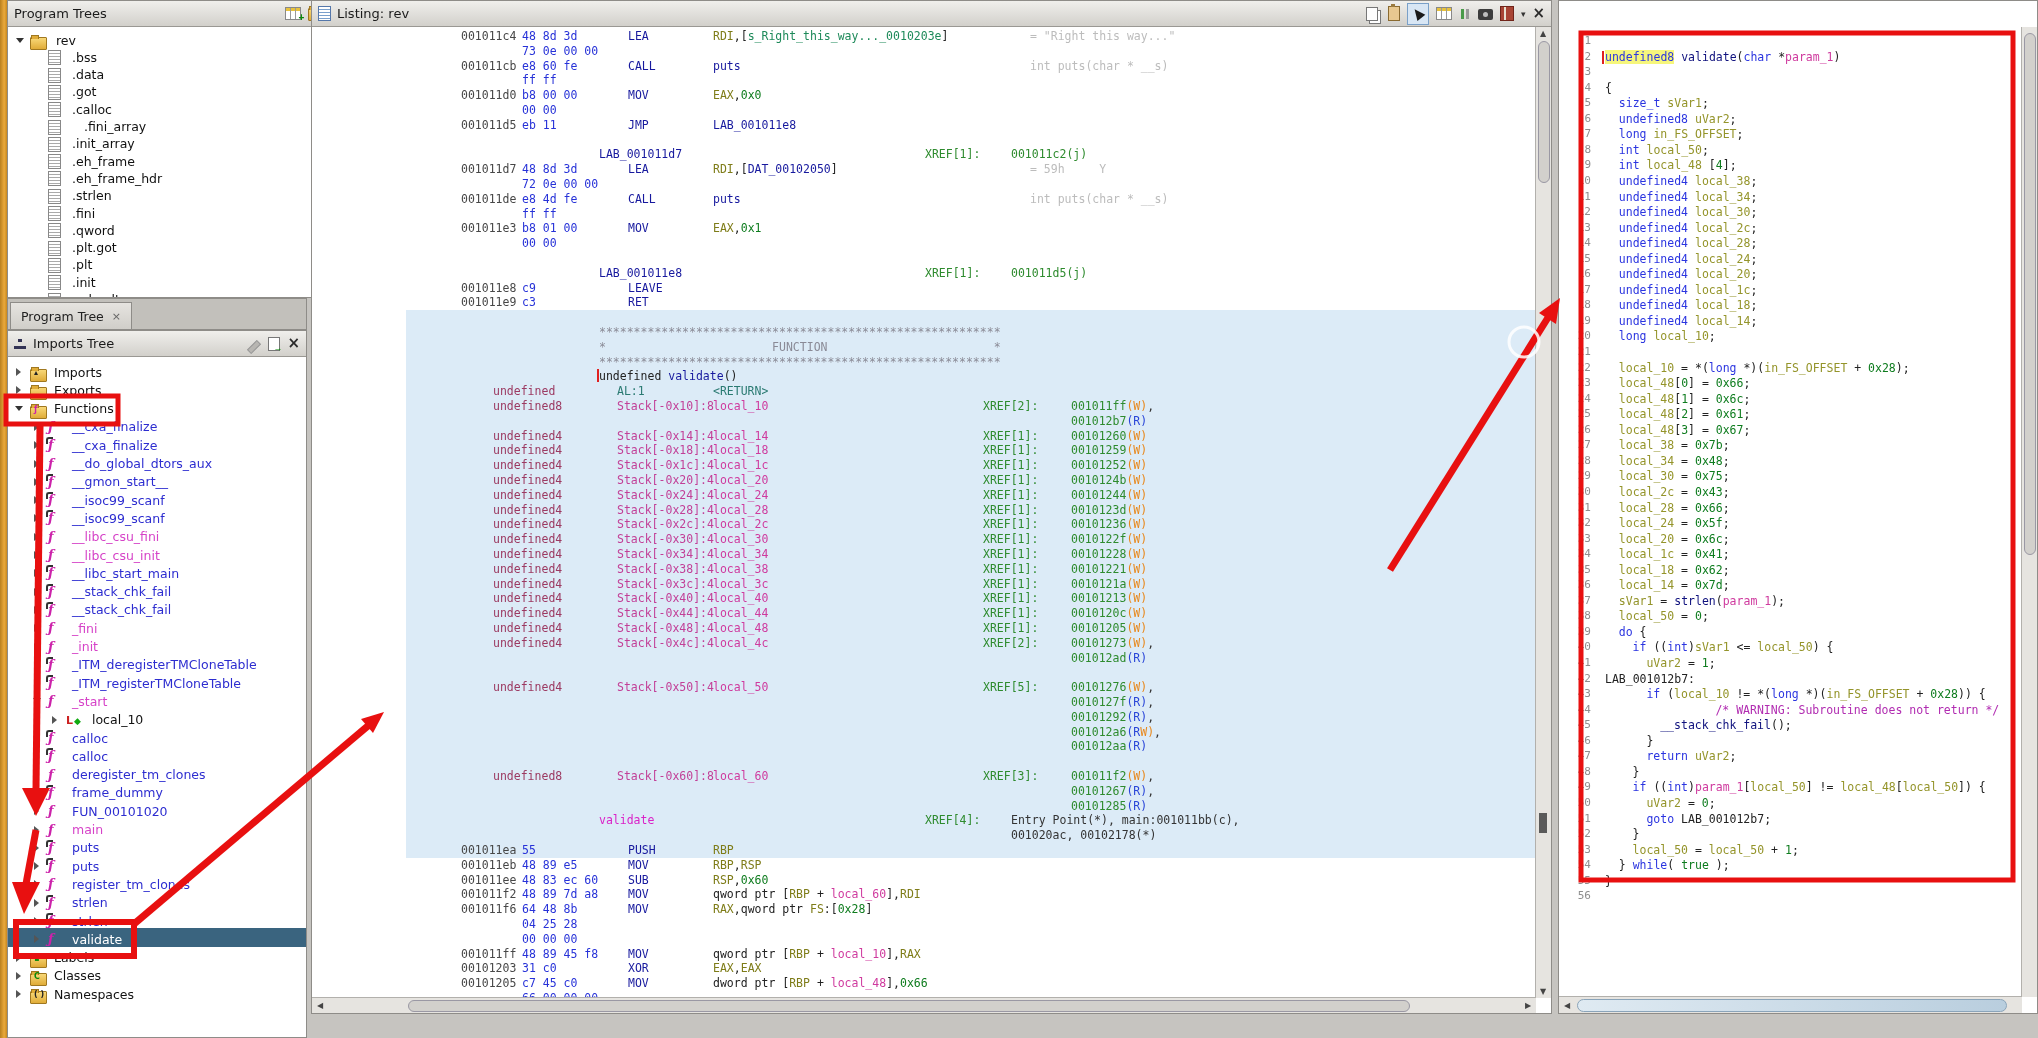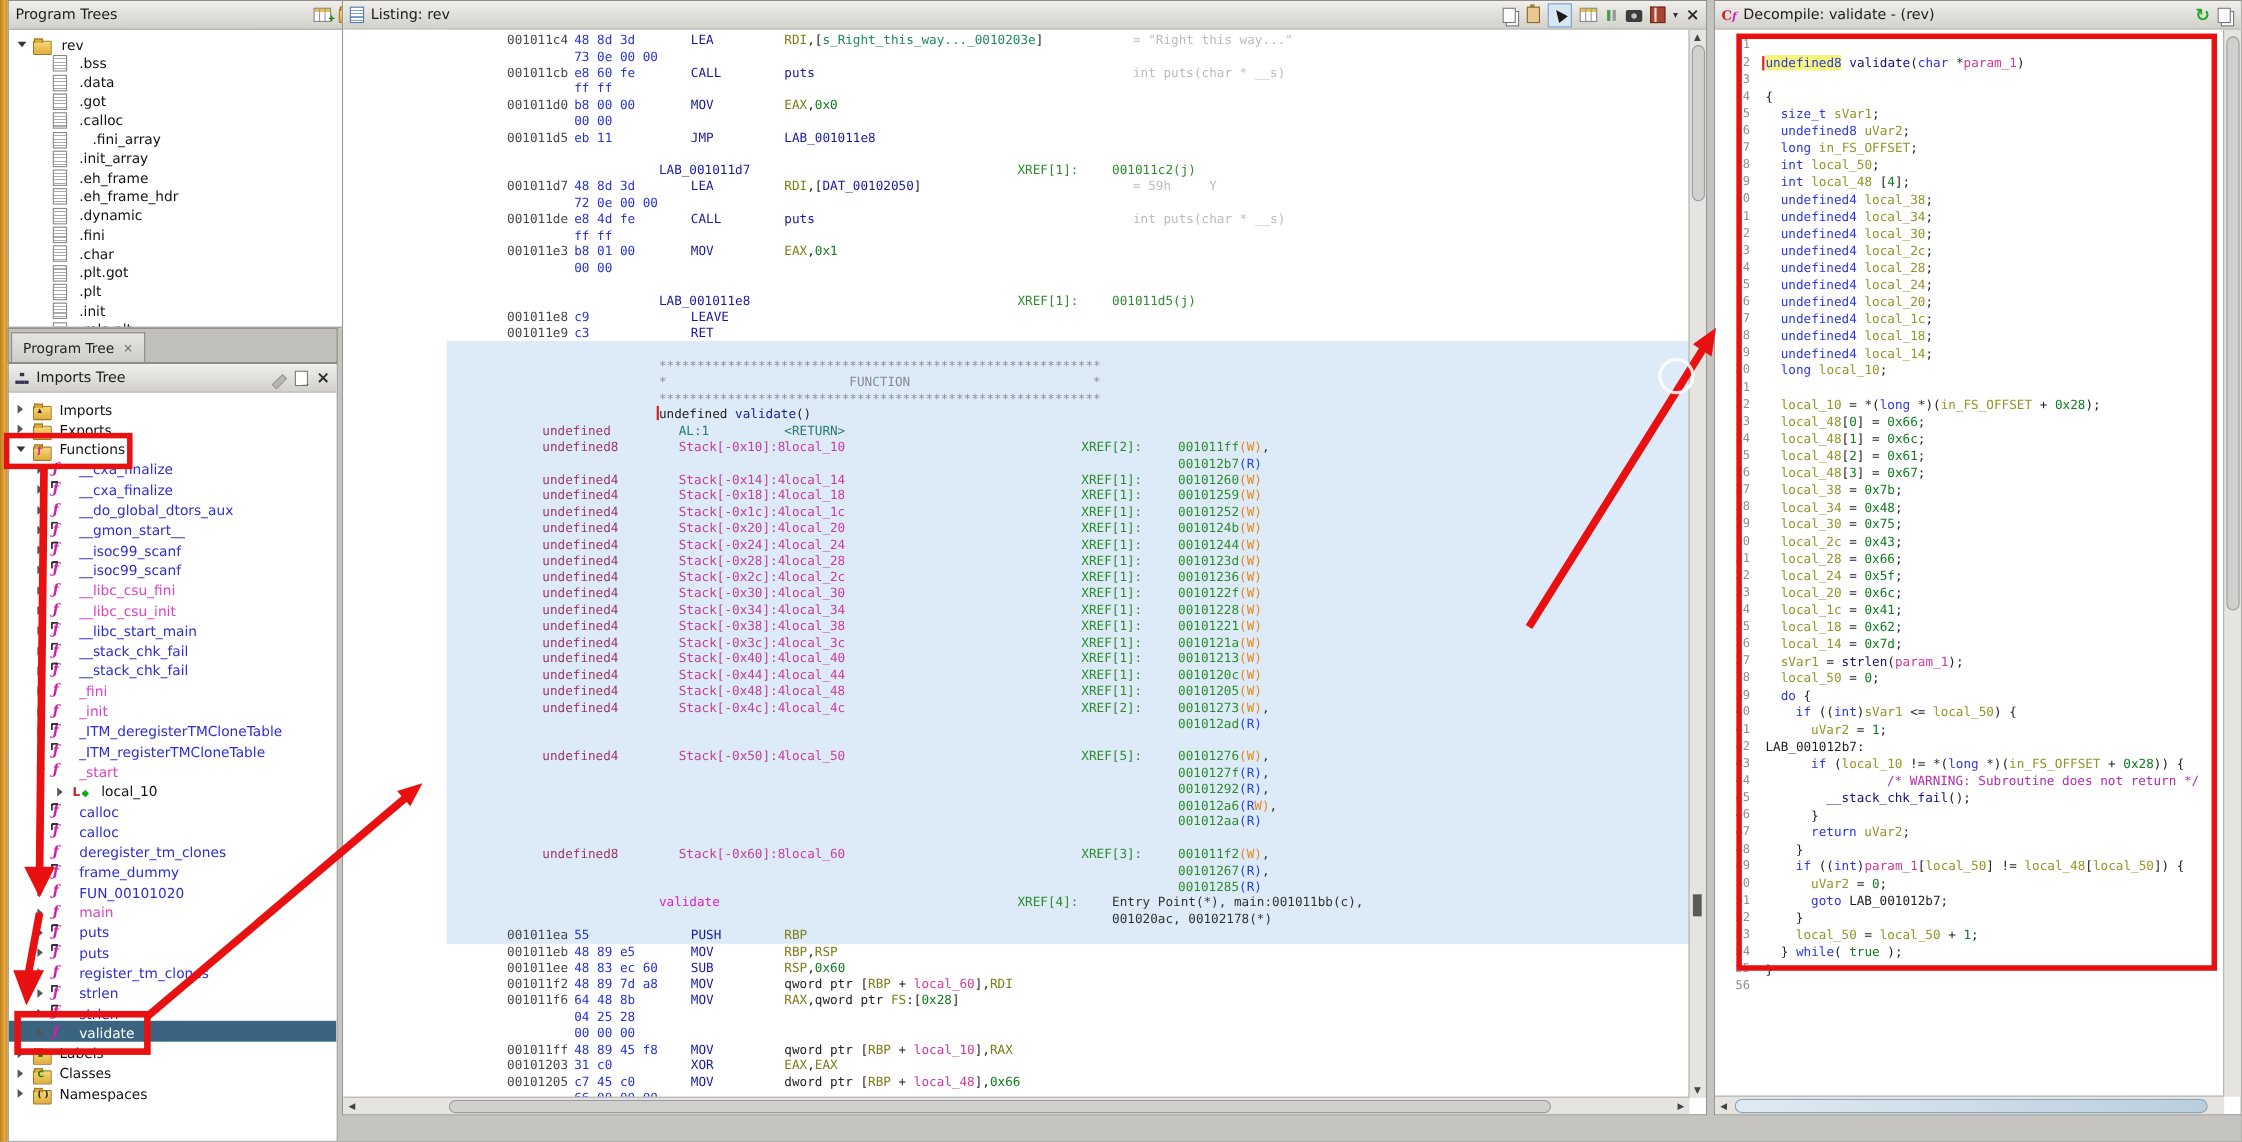--- a/index.html
+++ b/index.html
@@ -146,29 +146,29 @@
         <div class="ptrow" style="top: 125.1px;">
           <span class="pgi" style="left: 40px; top: 2px;"></span>
           <span style="position: absolute; left: 64px;">.eh_frame</span>
         </div>
         <div class="ptrow" style="top: 142.4px;">
           <span class="pgi" style="left: 40px; top: 2px;"></span>
           <span style="position: absolute; left: 64px;">.eh_frame_hdr</span>
         </div>
         <div class="ptrow" style="top: 159.7px;">
           <span class="pgi" style="left: 40px; top: 2px;"></span>
-          <span style="position: absolute; left: 64px;">.dynamic</span>
+          <span style="position: absolute; left: 64px;">.strlen</span>
         </div>
         <div class="ptrow" style="top: 177px;">
           <span class="pgi" style="left: 40px; top: 2px;"></span>
           <span style="position: absolute; left: 64px;">.fini</span>
         </div>
         <div class="ptrow" style="top: 194.3px;">
           <span class="pgi" style="left: 40px; top: 2px;"></span>
-          <span style="position: absolute; left: 64px;">.char</span>
+          <span style="position: absolute; left: 64px;">.qword</span>
         </div>
         <div class="ptrow" style="top: 211.6px;">
           <span class="pgi" style="left: 40px; top: 2px;"></span>
           <span style="position: absolute; left: 64px;">.plt.got</span>
         </div>
         <div class="ptrow" style="top: 228.9px;">
           <span class="pgi" style="left: 40px; top: 2px;"></span>
           <span style="position: absolute; left: 64px;">.plt</span>
         </div>
         <div class="ptrow" style="top: 246.2px;">
@@ -447,29 +447,20 @@
       <div class="sbarr" style="bottom:2px;left:0;">▼</div>
     </div>
     <div class="sbh" style="left:0;right:15px;bottom:0;height:15px;">
       <div class="sbarr" style="left:1px;top:3px;">◀</div>
       <div class="sbthumb" style="left:96px;top:2px;width:1000px;height:10px;"></div>
       <div class="sbarr" style="right:1px;top:3px;">▶</div>
     </div>
   </div>
 
   <div class="panel" id="dc-panel" style="left:1558px;top:0;width:480px;height:1014px;">
-    <div class="phead">
-      <span class="ic i-cf">C<i>f</i></span>
-      <span class="title">Decompile: validate - (rev)</span>
-      <span class="spacer"></span>
-      <span class="tbicons" id="dc-toolbar">
-          <span class="ic i-refresh">↻</span>
-          <span class="ic i-pages"></span>
-        </span>
-    </div>
     <div id="dc-body" style="position:absolute;left:0;top:26px;right:15px;bottom:16px;overflow:hidden;background:#fff;">
       <div id="dc-lines" class="mono" style="position:absolute;left:0;top:0;right:0;bottom:0;"><div class="dline" style="top: 7px;"><span class="dnum">1</span></div><div class="dline" style="top: 22.55px;"><span class="dnum">2</span><span class="caret" style="left: 43px;"></span><span class="dcode" style="left: 46px;"><span class="dk-k hl">undefined8</span><span class="dk-p"> </span><span class="dk-f">validate</span><span class="dk-p">(</span><span class="dk-k">char</span><span class="dk-p"> *</span><span class="dk-P">param_1</span><span class="dk-p">)</span></span></div><div class="dline" style="top: 38.1px;"><span class="dnum">3</span></div><div class="dline" style="top: 53.65px;"><span class="dnum">4</span><span class="dcode" style="left: 46px;"><span class="dk-p">{</span></span></div><div class="dline" style="top: 69.2px;"><span class="dnum">5</span><span class="dcode" style="left: 59.8px;"><span class="dk-k">size_t</span><span class="dk-p"> </span><span class="dk-v">sVar1</span><span class="dk-p">;</span></span></div><div class="dline" style="top: 84.75px;"><span class="dnum">6</span><span class="dcode" style="left: 59.8px;"><span class="dk-k">undefined8</span><span class="dk-p"> </span><span class="dk-v">uVar2</span><span class="dk-p">;</span></span></div><div class="dline" style="top: 100.3px;"><span class="dnum">7</span><span class="dcode" style="left: 59.8px;"><span class="dk-k">long</span><span class="dk-p"> </span><span class="dk-v">in_FS_OFFSET</span><span class="dk-p">;</span></span></div><div class="dline" style="top: 115.85px;"><span class="dnum">8</span><span class="dcode" style="left: 59.8px;"><span class="dk-k">int</span><span class="dk-p"> </span><span class="dk-v">local_50</span><span class="dk-p">;</span></span></div><div class="dline" style="top: 131.4px;"><span class="dnum">9</span><span class="dcode" style="left: 59.8px;"><span class="dk-k">int</span><span class="dk-p"> </span><span class="dk-v">local_48</span><span class="dk-p"> [</span><span class="dk-c">4</span><span class="dk-p">];</span></span></div><div class="dline" style="top: 146.95px;"><span class="dnum">10</span><span class="dcode" style="left: 59.8px;"><span class="dk-k">undefined4</span><span class="dk-p"> </span><span class="dk-v">local_38</span><span class="dk-p">;</span></span></div><div class="dline" style="top: 162.5px;"><span class="dnum">11</span><span class="dcode" style="left: 59.8px;"><span class="dk-k">undefined4</span><span class="dk-p"> </span><span class="dk-v">local_34</span><span class="dk-p">;</span></span></div><div class="dline" style="top: 178.05px;"><span class="dnum">12</span><span class="dcode" style="left: 59.8px;"><span class="dk-k">undefined4</span><span class="dk-p"> </span><span class="dk-v">local_30</span><span class="dk-p">;</span></span></div><div class="dline" style="top: 193.6px;"><span class="dnum">13</span><span class="dcode" style="left: 59.8px;"><span class="dk-k">undefined4</span><span class="dk-p"> </span><span class="dk-v">local_2c</span><span class="dk-p">;</span></span></div><div class="dline" style="top: 209.15px;"><span class="dnum">14</span><span class="dcode" style="left: 59.8px;"><span class="dk-k">undefined4</span><span class="dk-p"> </span><span class="dk-v">local_28</span><span class="dk-p">;</span></span></div><div class="dline" style="top: 224.7px;"><span class="dnum">15</span><span class="dcode" style="left: 59.8px;"><span class="dk-k">undefined4</span><span class="dk-p"> </span><span class="dk-v">local_24</span><span class="dk-p">;</span></span></div><div class="dline" style="top: 240.25px;"><span class="dnum">16</span><span class="dcode" style="left: 59.8px;"><span class="dk-k">undefined4</span><span class="dk-p"> </span><span class="dk-v">local_20</span><span class="dk-p">;</span></span></div><div class="dline" style="top: 255.8px;"><span class="dnum">17</span><span class="dcode" style="left: 59.8px;"><span class="dk-k">undefined4</span><span class="dk-p"> </span><span class="dk-v">local_1c</span><span class="dk-p">;</span></span></div><div class="dline" style="top: 271.35px;"><span class="dnum">18</span><span class="dcode" style="left: 59.8px;"><span class="dk-k">undefined4</span><span class="dk-p"> </span><span class="dk-v">local_18</span><span class="dk-p">;</span></span></div><div class="dline" style="top: 286.9px;"><span class="dnum">19</span><span class="dcode" style="left: 59.8px;"><span class="dk-k">undefined4</span><span class="dk-p"> </span><span class="dk-v">local_14</span><span class="dk-p">;</span></span></div><div class="dline" style="top: 302.45px;"><span class="dnum">20</span><span class="dcode" style="left: 59.8px;"><span class="dk-k">long</span><span class="dk-p"> </span><span class="dk-v">local_10</span><span class="dk-p">;</span></span></div><div class="dline" style="top: 318px;"><span class="dnum">21</span></div><div class="dline" style="top: 333.55px;"><span class="dnum">22</span><span class="dcode" style="left: 59.8px;"><span class="dk-v">local_10</span><span class="dk-p"> = *(</span><span class="dk-k">long</span><span class="dk-p"> *)(</span><span class="dk-v">in_FS_OFFSET</span><span class="dk-p"> + </span><span class="dk-c">0x28</span><span class="dk-p">);</span></span></div><div class="dline" style="top: 349.1px;"><span class="dnum">23</span><span class="dcode" style="left: 59.8px;"><span class="dk-v">local_48</span><span class="dk-p">[</span><span class="dk-c">0</span><span class="dk-p">] = </span><span class="dk-c">0x66</span><span class="dk-p">;</span></span></div><div class="dline" style="top: 364.65px;"><span class="dnum">24</span><span class="dcode" style="left: 59.8px;"><span class="dk-v">local_48</span><span class="dk-p">[</span><span class="dk-c">1</span><span class="dk-p">] = </span><span class="dk-c">0x6c</span><span class="dk-p">;</span></span></div><div class="dline" style="top: 380.2px;"><span class="dnum">25</span><span class="dcode" style="left: 59.8px;"><span class="dk-v">local_48</span><span class="dk-p">[</span><span class="dk-c">2</span><span class="dk-p">] = </span><span class="dk-c">0x61</span><span class="dk-p">;</span></span></div><div class="dline" style="top: 395.75px;"><span class="dnum">26</span><span class="dcode" style="left: 59.8px;"><span class="dk-v">local_48</span><span class="dk-p">[</span><span class="dk-c">3</span><span class="dk-p">] = </span><span class="dk-c">0x67</span><span class="dk-p">;</span></span></div><div class="dline" style="top: 411.3px;"><span class="dnum">27</span><span class="dcode" style="left: 59.8px;"><span class="dk-v">local_38</span><span class="dk-p"> = </span><span class="dk-c">0x7b</span><span class="dk-p">;</span></span></div><div class="dline" style="top: 426.85px;"><span class="dnum">28</span><span class="dcode" style="left: 59.8px;"><span class="dk-v">local_34</span><span class="dk-p"> = </span><span class="dk-c">0x48</span><span class="dk-p">;</span></span></div><div class="dline" style="top: 442.4px;"><span class="dnum">29</span><span class="dcode" style="left: 59.8px;"><span class="dk-v">local_30</span><span class="dk-p"> = </span><span class="dk-c">0x75</span><span class="dk-p">;</span></span></div><div class="dline" style="top: 457.95px;"><span class="dnum">30</span><span class="dcode" style="left: 59.8px;"><span class="dk-v">local_2c</span><span class="dk-p"> = </span><span class="dk-c">0x43</span><span class="dk-p">;</span></span></div><div class="dline" style="top: 473.5px;"><span class="dnum">31</span><span class="dcode" style="left: 59.8px;"><span class="dk-v">local_28</span><span class="dk-p"> = </span><span class="dk-c">0x66</span><span class="dk-p">;</span></span></div><div class="dline" style="top: 489.05px;"><span class="dnum">32</span><span class="dcode" style="left: 59.8px;"><span class="dk-v">local_24</span><span class="dk-p"> = </span><span class="dk-c">0x5f</span><span class="dk-p">;</span></span></div><div class="dline" style="top: 504.6px;"><span class="dnum">33</span><span class="dcode" style="left: 59.8px;"><span class="dk-v">local_20</span><span class="dk-p"> = </span><span class="dk-c">0x6c</span><span class="dk-p">;</span></span></div><div class="dline" style="top: 520.15px;"><span class="dnum">34</span><span class="dcode" style="left: 59.8px;"><span class="dk-v">local_1c</span><span class="dk-p"> = </span><span class="dk-c">0x41</span><span class="dk-p">;</span></span></div><div class="dline" style="top: 535.7px;"><span class="dnum">35</span><span class="dcode" style="left: 59.8px;"><span class="dk-v">local_18</span><span class="dk-p"> = </span><span class="dk-c">0x62</span><span class="dk-p">;</span></span></div><div class="dline" style="top: 551.25px;"><span class="dnum">36</span><span class="dcode" style="left: 59.8px;"><span class="dk-v">local_14</span><span class="dk-p"> = </span><span class="dk-c">0x7d</span><span class="dk-p">;</span></span></div><div class="dline" style="top: 566.8px;"><span class="dnum">37</span><span class="dcode" style="left: 59.8px;"><span class="dk-v">sVar1</span><span class="dk-p"> = </span><span class="dk-f">strlen</span><span class="dk-p">(</span><span class="dk-P">param_1</span><span class="dk-p">);</span></span></div><div class="dline" style="top: 582.35px;"><span class="dnum">38</span><span class="dcode" style="left: 59.8px;"><span class="dk-v">local_50</span><span class="dk-p"> = </span><span class="dk-c">0</span><span class="dk-p">;</span></span></div><div class="dline" style="top: 597.9px;"><span class="dnum">39</span><span class="dcode" style="left: 59.8px;"><span class="dk-k">do</span><span class="dk-p"> {</span></span></div><div class="dline" style="top: 613.45px;"><span class="dnum">40</span><span class="dcode" style="left: 73.6px;"><span class="dk-k">if</span><span class="dk-p"> ((</span><span class="dk-k">int</span><span class="dk-p">)</span><span class="dk-v">sVar1</span><span class="dk-p"> &lt;= </span><span class="dk-v">local_50</span><span class="dk-p">) {</span></span></div><div class="dline" style="top: 629px;"><span class="dnum">41</span><span class="dcode" style="left: 87.4px;"><span class="dk-v">uVar2</span><span class="dk-p"> = </span><span class="dk-c">1</span><span class="dk-p">;</span></span></div><div class="dline" style="top: 644.55px;"><span class="dnum">42</span><span class="dcode" style="left: 46px;"><span class="dk-l">LAB_001012b7:</span></span></div><div class="dline" style="top: 660.1px;"><span class="dnum">43</span><span class="dcode" style="left: 87.4px;"><span class="dk-k">if</span><span class="dk-p"> (</span><span class="dk-v">local_10</span><span class="dk-p"> != *(</span><span class="dk-k">long</span><span class="dk-p"> *)(</span><span class="dk-v">in_FS_OFFSET</span><span class="dk-p"> + </span><span class="dk-c">0x28</span><span class="dk-p">)) {</span></span></div><div class="dline" style="top: 675.65px;"><span class="dnum">44</span><span class="dcode" style="left: 156.4px;"><span class="dk-m">/* WARNING: Subroutine does not return */</span></span></div><div class="dline" style="top: 691.2px;"><span class="dnum">45</span><span class="dcode" style="left: 101.2px;"><span class="dk-f">__stack_chk_fail</span><span class="dk-p">();</span></span></div><div class="dline" style="top: 706.75px;"><span class="dnum">46</span><span class="dcode" style="left: 87.4px;"><span class="dk-p">}</span></span></div><div class="dline" style="top: 722.3px;"><span class="dnum">47</span><span class="dcode" style="left: 87.4px;"><span class="dk-k">return</span><span class="dk-p"> </span><span class="dk-v">uVar2</span><span class="dk-p">;</span></span></div><div class="dline" style="top: 737.85px;"><span class="dnum">48</span><span class="dcode" style="left: 73.6px;"><span class="dk-p">}</span></span></div><div class="dline" style="top: 753.4px;"><span class="dnum">49</span><span class="dcode" style="left: 73.6px;"><span class="dk-k">if</span><span class="dk-p"> ((</span><span class="dk-k">int</span><span class="dk-p">)</span><span class="dk-P">param_1</span><span class="dk-p">[</span><span class="dk-v">local_50</span><span class="dk-p">] != </span><span class="dk-v">local_48</span><span class="dk-p">[</span><span class="dk-v">local_50</span><span class="dk-p">]) {</span></span></div><div class="dline" style="top: 768.95px;"><span class="dnum">50</span><span class="dcode" style="left: 87.4px;"><span class="dk-v">uVar2</span><span class="dk-p"> = </span><span class="dk-c">0</span><span class="dk-p">;</span></span></div><div class="dline" style="top: 784.5px;"><span class="dnum">51</span><span class="dcode" style="left: 87.4px;"><span class="dk-k">goto</span><span class="dk-p"> </span><span class="dk-l">LAB_001012b7</span><span class="dk-p">;</span></span></div><div class="dline" style="top: 800.05px;"><span class="dnum">52</span><span class="dcode" style="left: 73.6px;"><span class="dk-p">}</span></span></div><div class="dline" style="top: 815.6px;"><span class="dnum">53</span><span class="dcode" style="left: 73.6px;"><span class="dk-v">local_50</span><span class="dk-p"> = </span><span class="dk-v">local_50</span><span class="dk-p"> + </span><span class="dk-c">1</span><span class="dk-p">;</span></span></div><div class="dline" style="top: 831.15px;"><span class="dnum">54</span><span class="dcode" style="left: 59.8px;"><span class="dk-p">} </span><span class="dk-k">while</span><span class="dk-p">( </span><span class="dk-c">true</span><span class="dk-p"> );</span></span></div><div class="dline" style="top: 846.7px;"><span class="dnum">55</span><span class="dcode" style="left: 46px;"><span class="dk-p">}</span></span></div><div class="dline" style="top: 862.25px;"><span class="dnum">56</span></div></div>
     </div>
     <div class="sbv" style="right:0;top:26px;bottom:16px;width:15px;">
       <div class="sbthumb" style="left:2px;top:6px;width:10px;height:520px;"></div>
     </div>
     <div class="sbh" style="left:0;right:15px;bottom:0;height:16px;">
       <div class="sbarr" style="left:1px;top:4px;">◀</div>
       <div class="sbthumb blue" style="left:18px;top:2px;width:428px;height:11px;border-radius:7px;"></div>
     </div>

